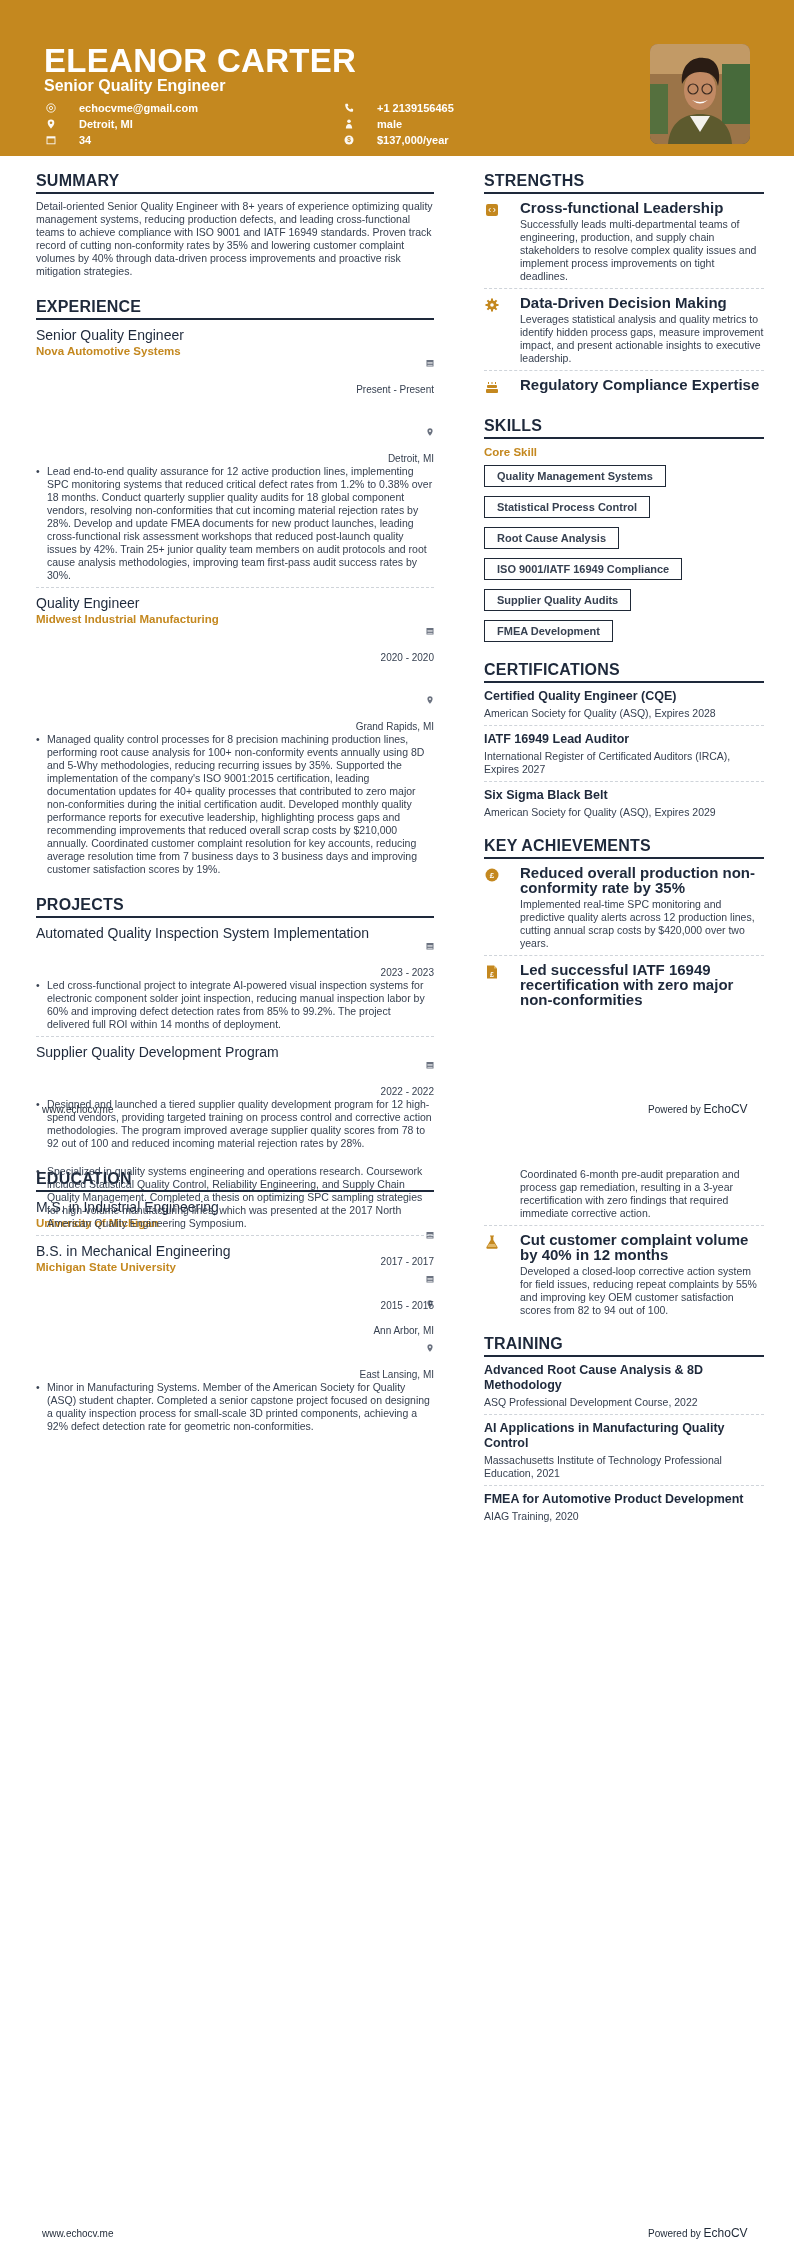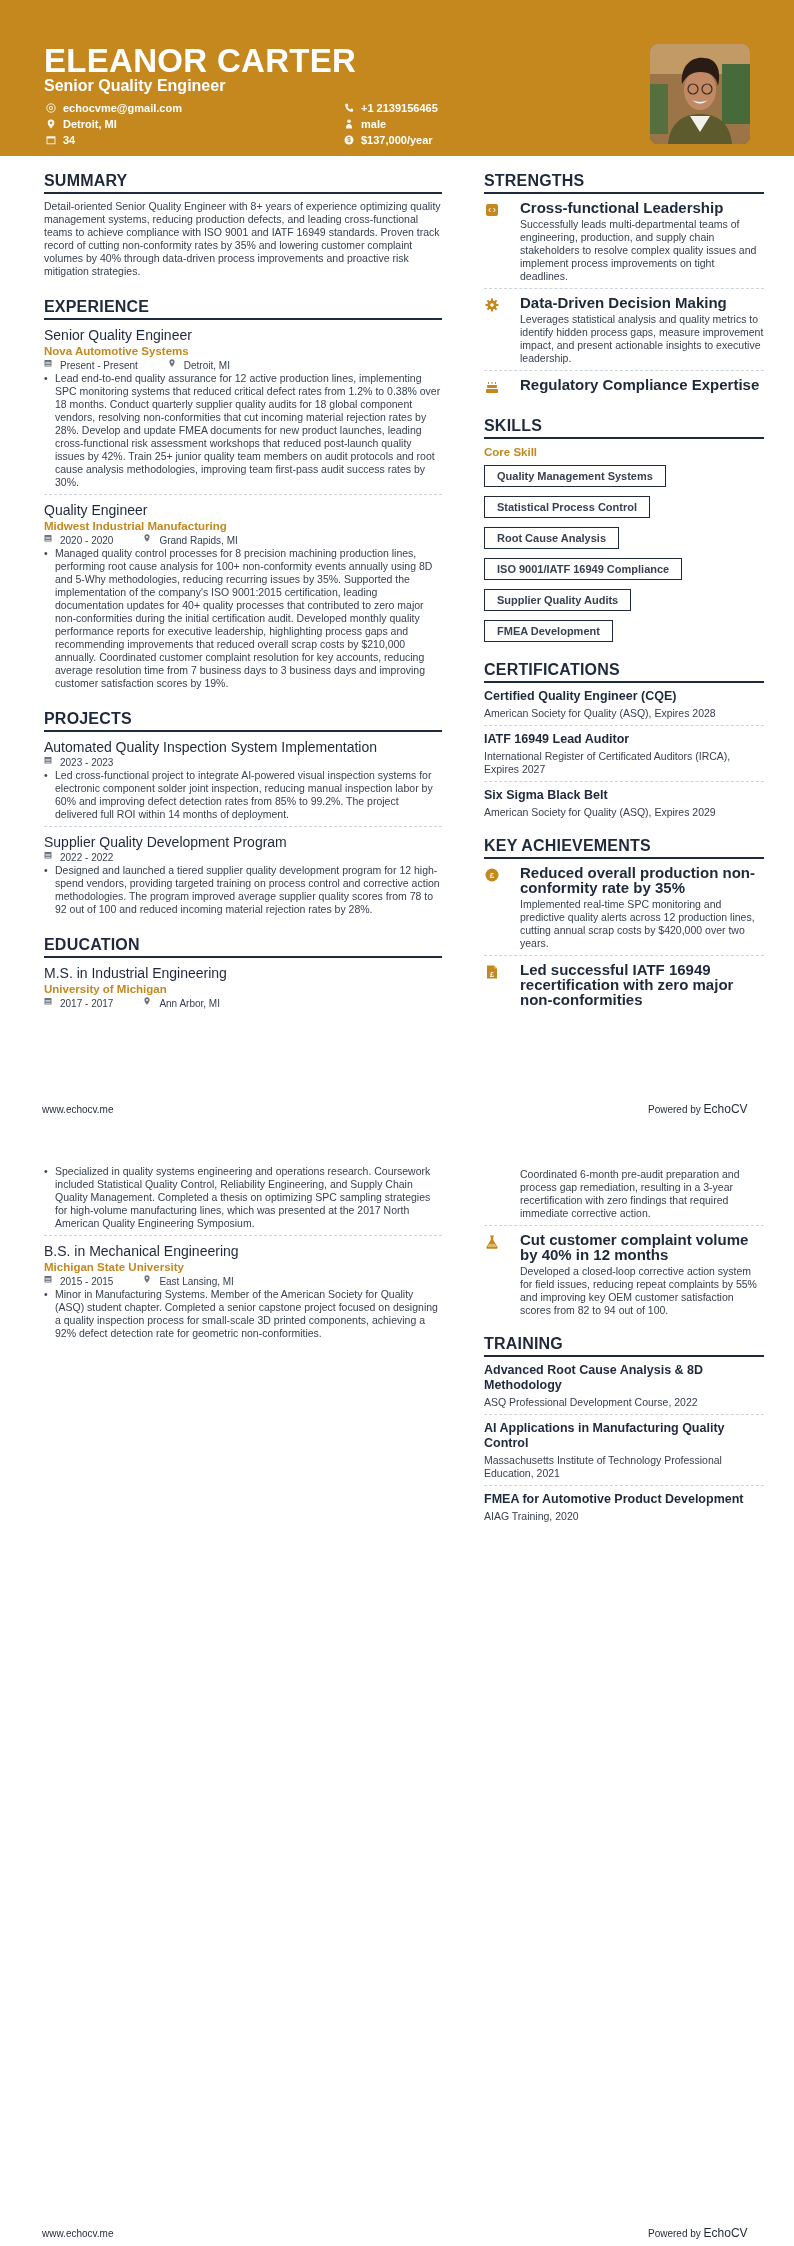--- a/index.html
+++ b/index.html
@@ -1,29 +1,29 @@
 <!DOCTYPE html>
 <html><head>
 <meta charset="utf-8">
 <style>
   * { box-sizing: border-box; margin: 0; padding: 0; }
   body { width: 794px; height: 2246px; background: #ffffff; font-family: "Liberation Sans", sans-serif; color: #1f2937; position: relative; overflow: hidden; }
   .header { position: absolute; left: 0; top: 0; width: 794px; height: 156px; background: #c4881f; color: #fff; }
   .name { position: absolute; left: 44px; top: 42px; font-size: 33px; font-weight: 700; letter-spacing: 0.3px; line-height: 38px; }
   .title { position: absolute; left: 44px; top: 77px; font-size: 16px; font-weight: 700; }
-  .contact { position: absolute; font-size: 11px; font-weight: 700; display: flex; align-items: center; gap: 7px; height: 15px; }
+  .contact { position: absolute; font-size: 11px; font-weight: 700; display: flex; align-items: center; gap: 23px; height: 15px; }
   .contact svg { width: 10px; height: 10px; fill: #fff; flex: none; opacity: 0.95; }
   .photo { position: absolute; left: 650px; top: 44px; width: 100px; height: 100px; border-radius: 8px; overflow: hidden; background: linear-gradient(180deg,#a77b4a 0%,#7a5a34 40%,#4e5b36 100%); }
-  .col-l { position: absolute; left: 44px; width: 398px; }
+  .col-l { position: absolute; left: 36px; width: 398px; }
   .col-r { position: absolute; left: 484px; width: 280px; }
   .sec-h { font-size: 16px; font-weight: 700; color: #1e293b; padding-bottom: 2px; border-bottom: 2.5px solid #1e293b; margin-bottom: 6px; letter-spacing: 0.2px; }
   .p { font-size: 10.5px; line-height: 13px; color: #374151; }
   .role { font-size: 14px; color: #1e293b; line-height: 18px; }
   .org { font-size: 11.5px; font-weight: 700; color: #c4881f; line-height: 15px; }
-  .meta { font-size: 10px; color: #374151; display: flex; align-items: flex-start; gap: 8px; line-height: 13px; }
+  .meta { font-size: 10px; color: #374151; display: flex; align-items: flex-end; gap: 16px; line-height: 13px; flex-direction: column; }
   .meta svg { width: 8px; height: 8px; fill: #6b7280; }
   .meta .gap { width: 14px; }
   .bullet { display: flex; gap: 6px; font-size: 10.5px; line-height: 13px; color: #374151; }
   .bullet .dot { flex: none; width: 5px; }
   .dash { border-bottom: 1px dashed #cfd4da; margin: 5px 0 6px; }
   .st-item { display: flex; gap: 0; }
   .st-icon { flex: none; width: 36px; padding-top: 2px; }
   .st-icon svg { width: 16px; height: 16px; }
   .st-title { font-size: 15px; font-weight: 700; color: #1e293b; line-height: 15px; }
   .st-desc { font-size: 10.5px; line-height: 13px; color: #374151; margin-top: 3px; }

